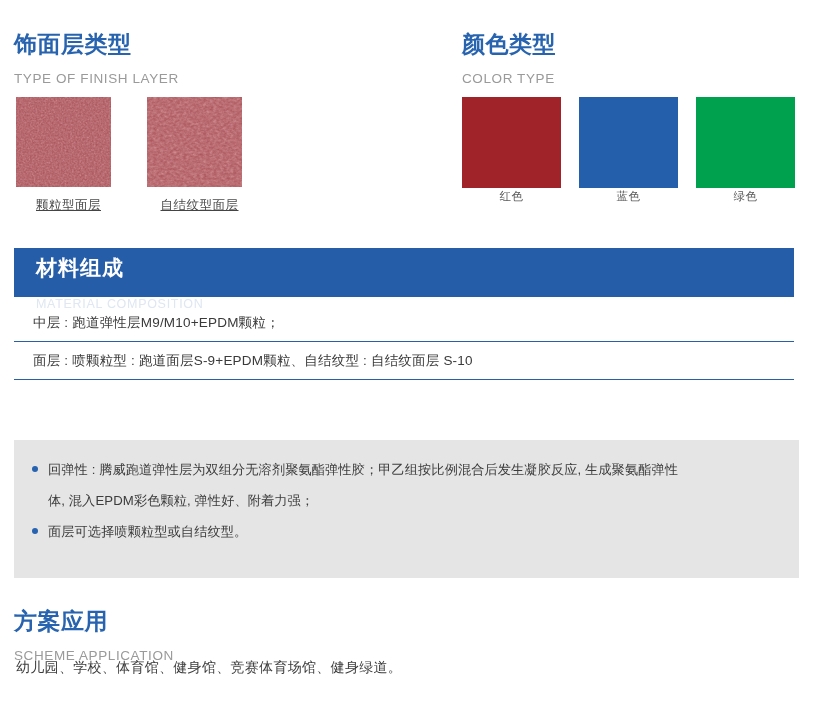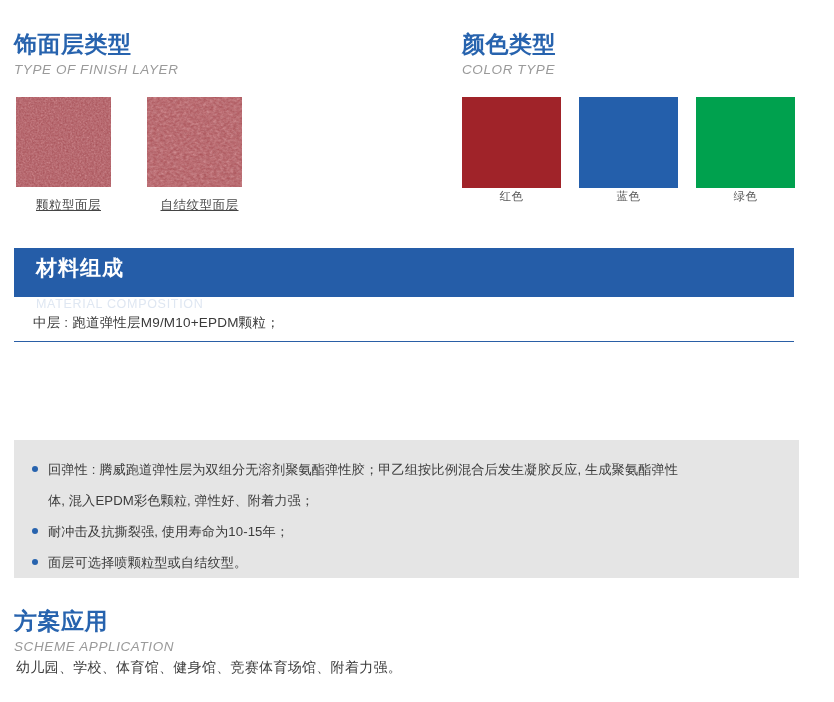--- a/index.html
+++ b/index.html
@@ -24,23 +24,22 @@
     color: #2763AE;
     letter-spacing: 0.5px;
     line-height: 28px;
     white-space: nowrap;
   }
   .sec-head .en {
     font-size: 13.5px;
     color: #9a9a9a;
     letter-spacing: 0.6px;
     line-height: 18px;
-    margin-top: 3px;
-    white-space: nowrap;
-    font-style: italic;
+    margin-top: 12px;
+    white-space: nowrap;
   }
 
   
   #finish-swatches {
     position: absolute;
     left: 16px;
     top: 97px;
     display: flex;
     gap: 26px;
   }
@@ -248,38 +247,35 @@
   </div>
 </div>
 
 <div id="material-banner">
   <div class="cn">材料组成</div>
   <div class="en">MATERIAL COMPOSITION</div>
 </div>
 
 <div id="composition-table">
   <div class="comp-row">中层 : 跑道弹性层M9/M10+EPDM颗粒；</div>
+  <div class="comp-row">面层 : 喷颗粒型 : 跑道面层S-9+EPDM颗粒、自结纹型 : 自结纹面层 S-10</div>
 </div>
 
 <div id="feature-panel">
   <div class="feature-item">
     <span class="dot"></span>
     <span>回弹性 : 腾威跑道弹性层为双组分无溶剂聚氨酯弹性胶；甲乙组按比例混合后发生凝胶反应, 生成聚氨酯弹性</span>
   </div>
   <div class="feature-item" style="padding-left:16px;">
     <span>体, 混入EPDM彩色颗粒, 弹性好、附着力强；</span>
   </div>
   <div class="feature-item">
     <span class="dot"></span>
-    <span>耐冲击及抗撕裂强, 使用寿命为10-15年；</span>
-  </div>
-  <div class="feature-item">
-    <span class="dot"></span>
     <span>面层可选择喷颗粒型或自结纹型。</span>
   </div>
 </div>
 
 <div class="sec-head" style="left:14px; top:607px;">
   <div class="cn">方案应用</div>
   <div class="en">SCHEME APPLICATION</div>
 </div>
 
-<div id="scheme-text">幼儿园、学校、体育馆、健身馆、竞赛体育场馆、附着力强。</div>
+<div id="scheme-text">幼儿园、学校、体育馆、健身馆、竞赛体育场馆、健身绿道。</div>
 
 </body></html>

